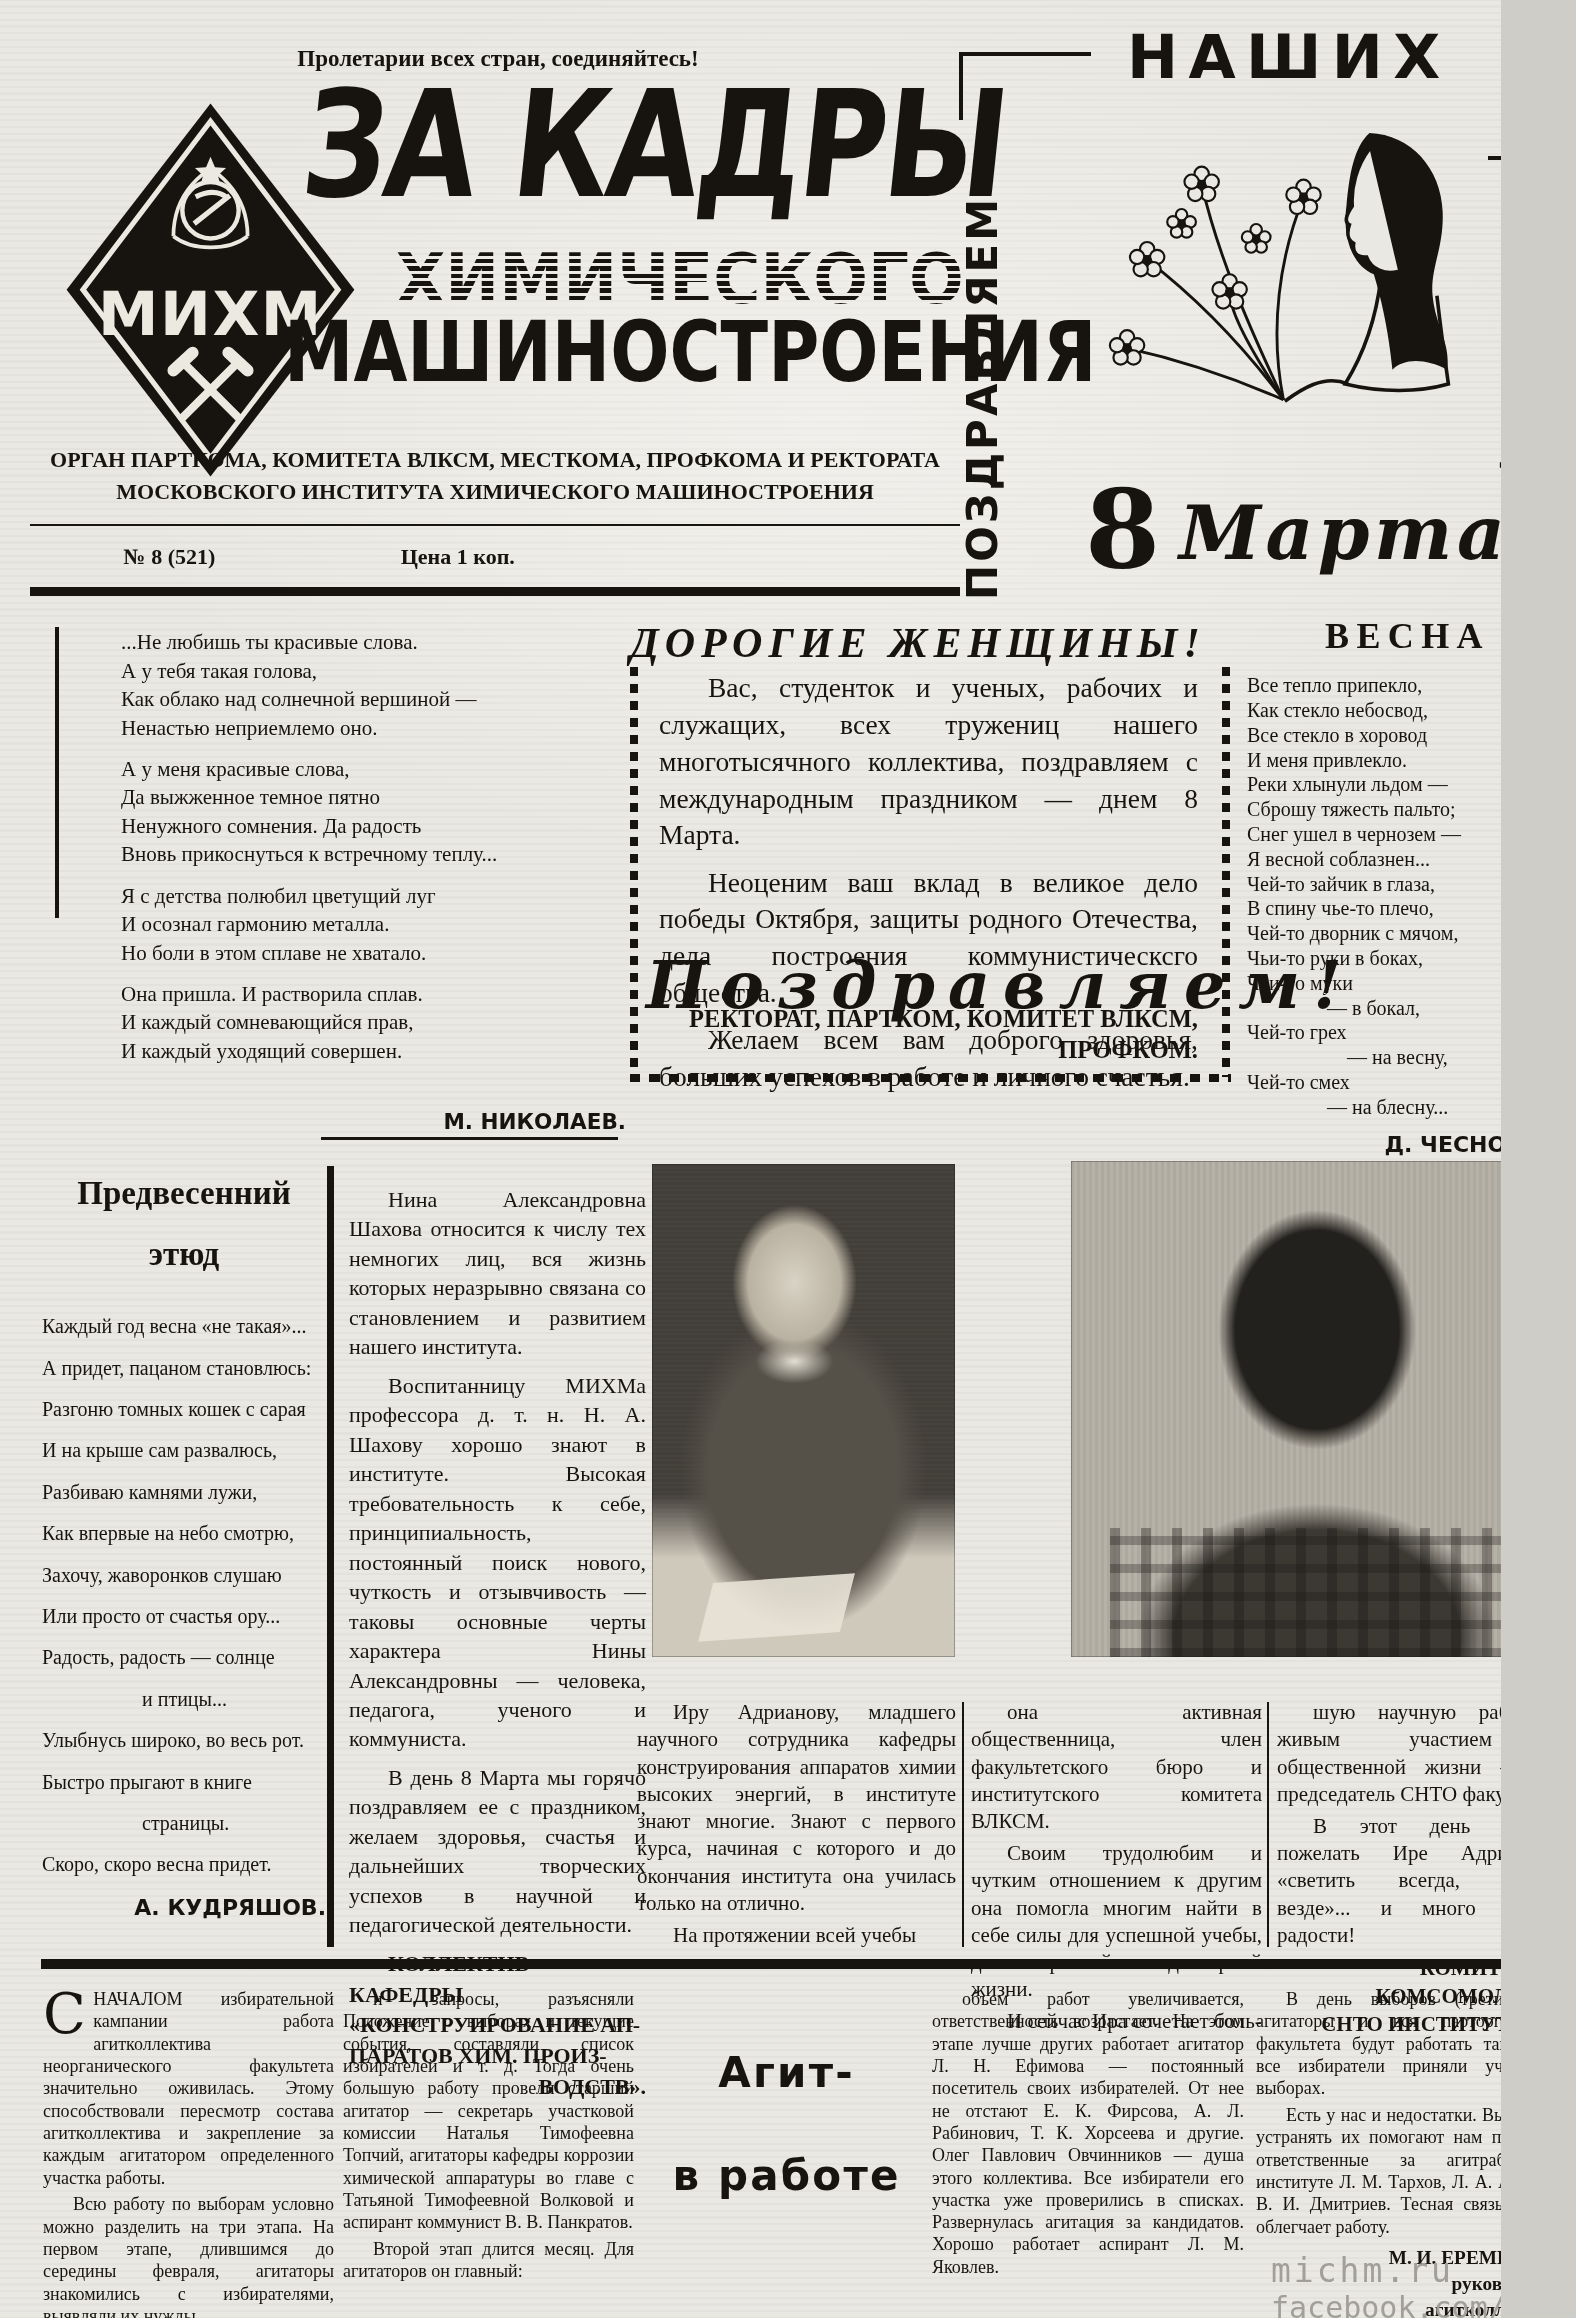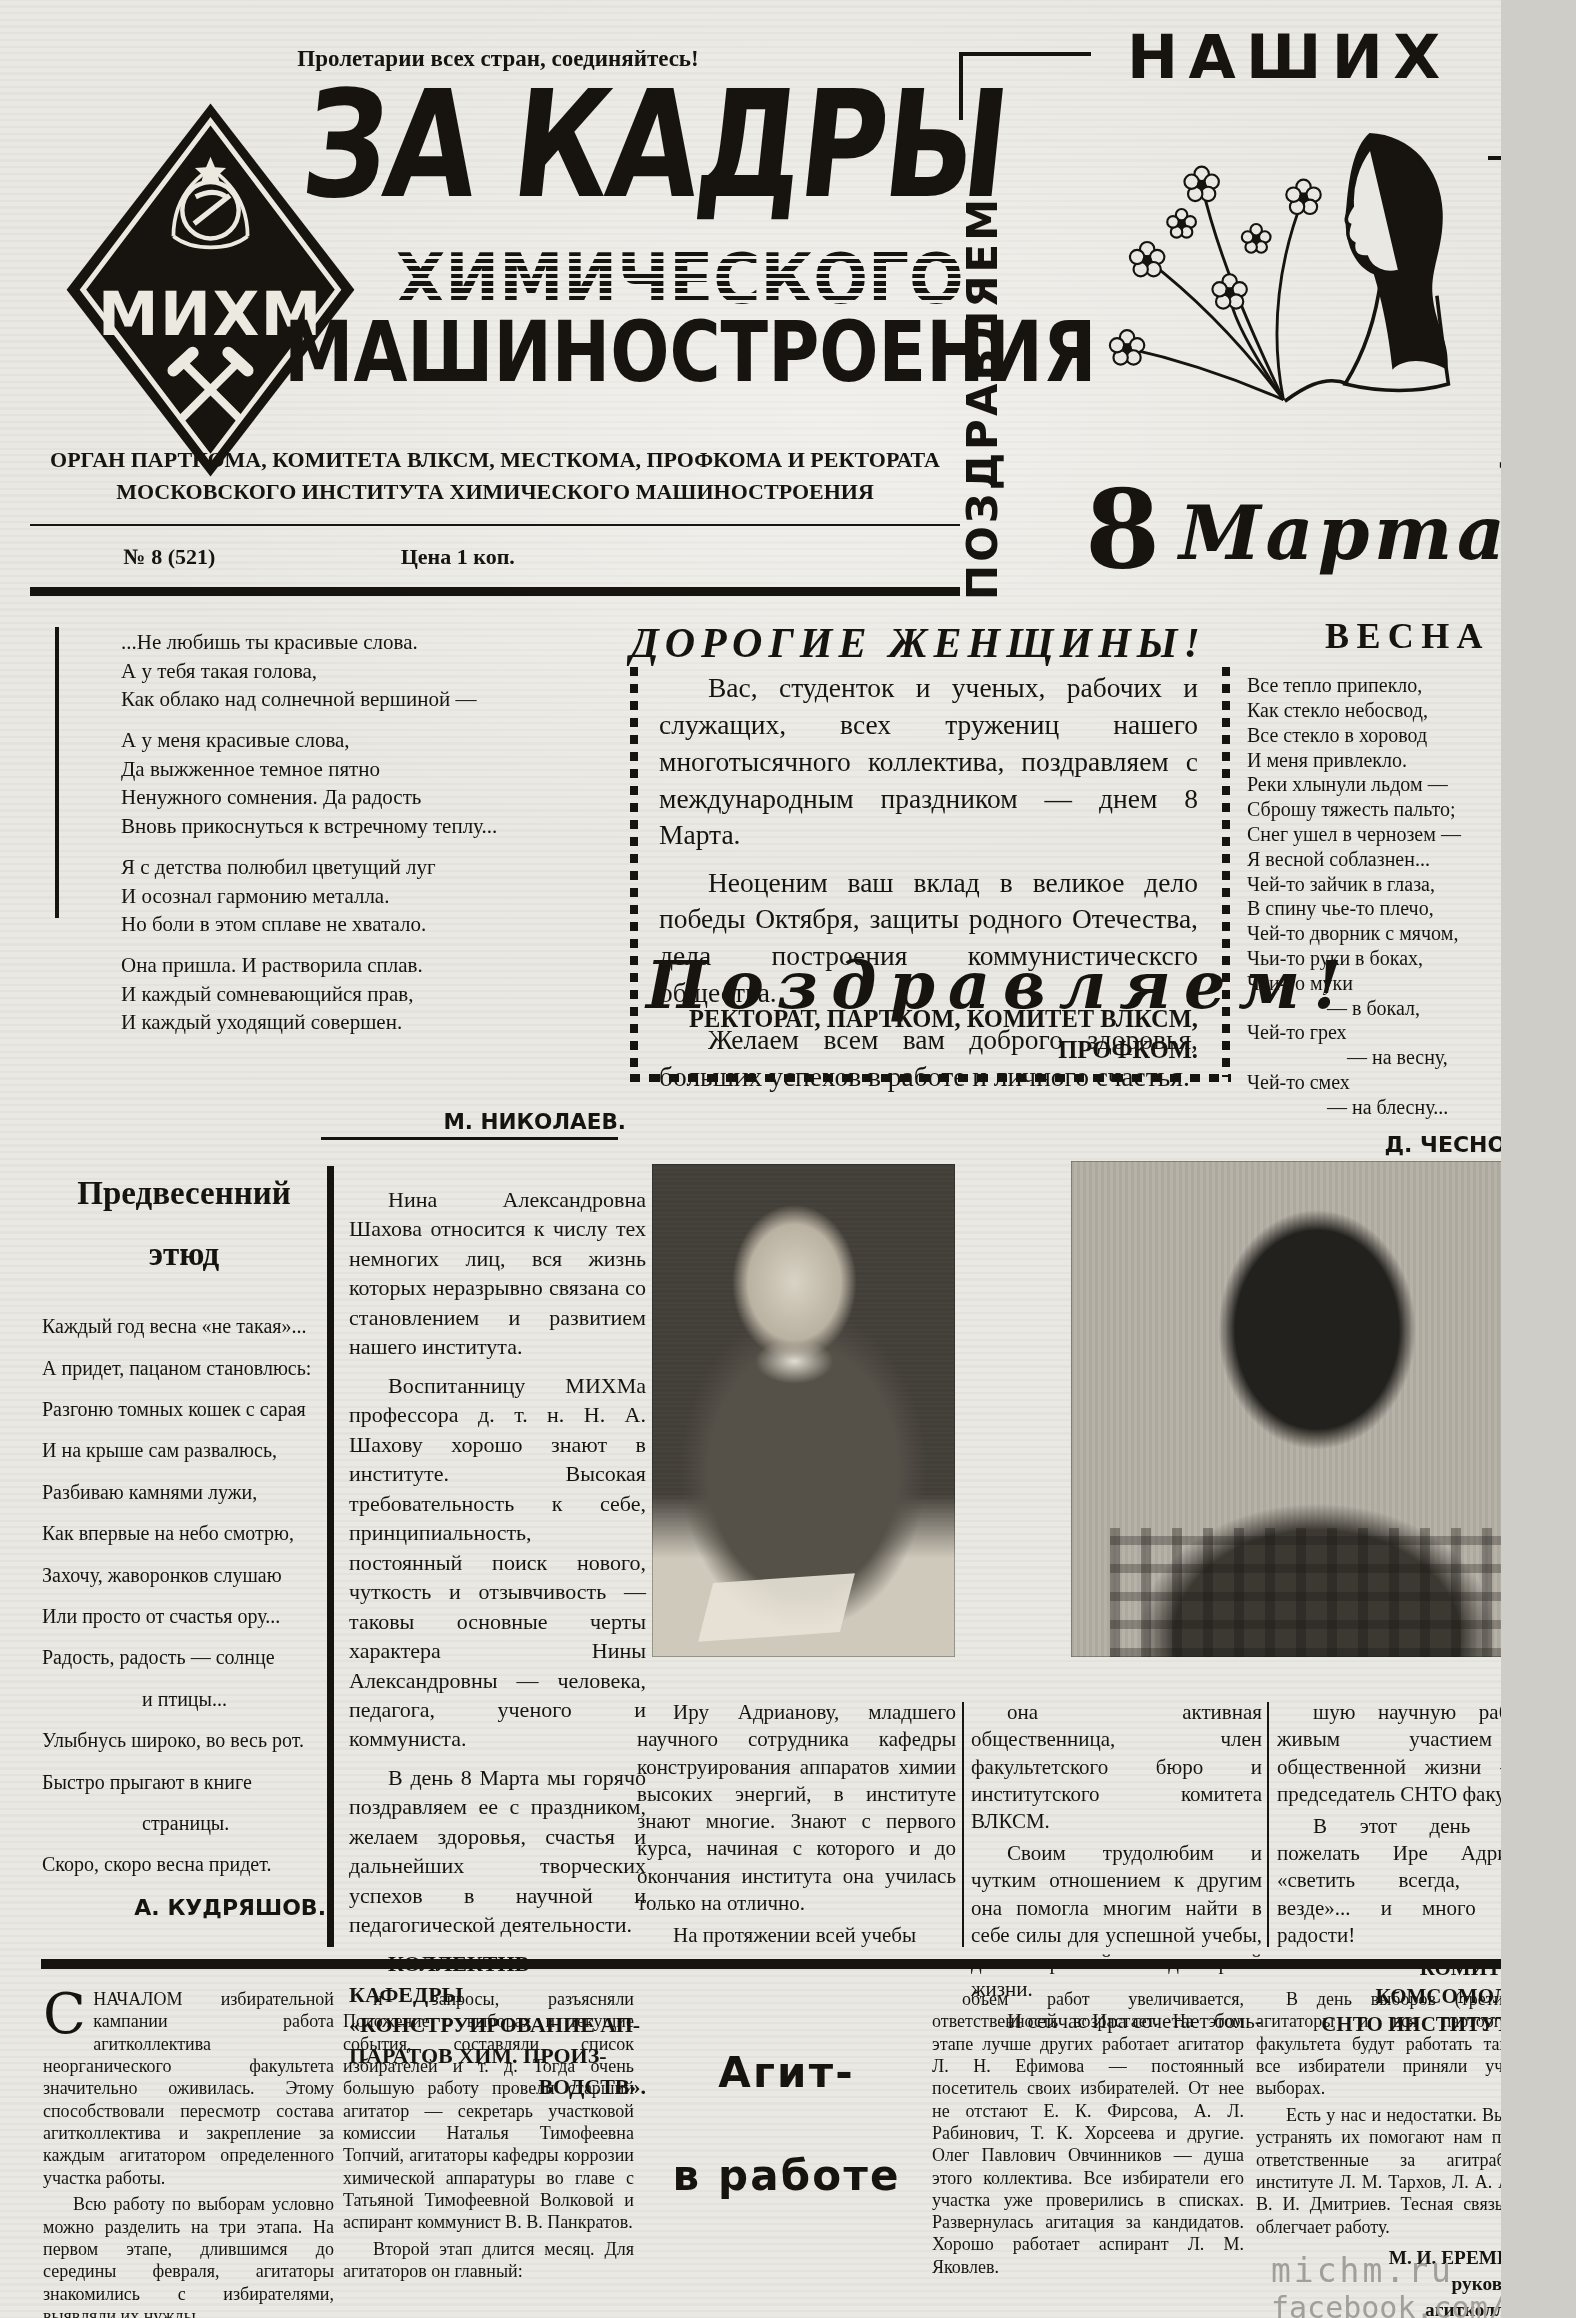--- a/index.html
+++ b/index.html
@@ -255,20 +255,21 @@
 
   <div class="abs num8">8</div>
   <div class="abs marta">Марта</div>
 
   <div class="rule" style="left:55px; top:627px; width:3.7px; height:291px;"></div>
 
   <div class="abs poem-nik">
       <div class="nik-line">...Не любишь ты красивые слова.</div>
       <div class="nik-line">А у тебя такая голова,</div>
       <div class="nik-line">Как облако над солнечной вершиной —</div>
+      <div class="nik-line">Ненастью неприемлемо оно.</div>
       <div class="nik-line"></div>
       <div class="nik-line">А у меня красивые слова,</div>
       <div class="nik-line">Да выжженное темное пятно</div>
       <div class="nik-line">Ненужного сомнения. Да радость</div>
       <div class="nik-line">Вновь прикоснуться к встречному теплу...</div>
       <div class="nik-line"></div>
       <div class="nik-line">Я с детства полюбил цветущий луг</div>
       <div class="nik-line">И осознал гармонию металла.</div>
       <div class="nik-line">Но боли в этом сплаве не хватало.</div>
       <div class="nik-line"></div>

